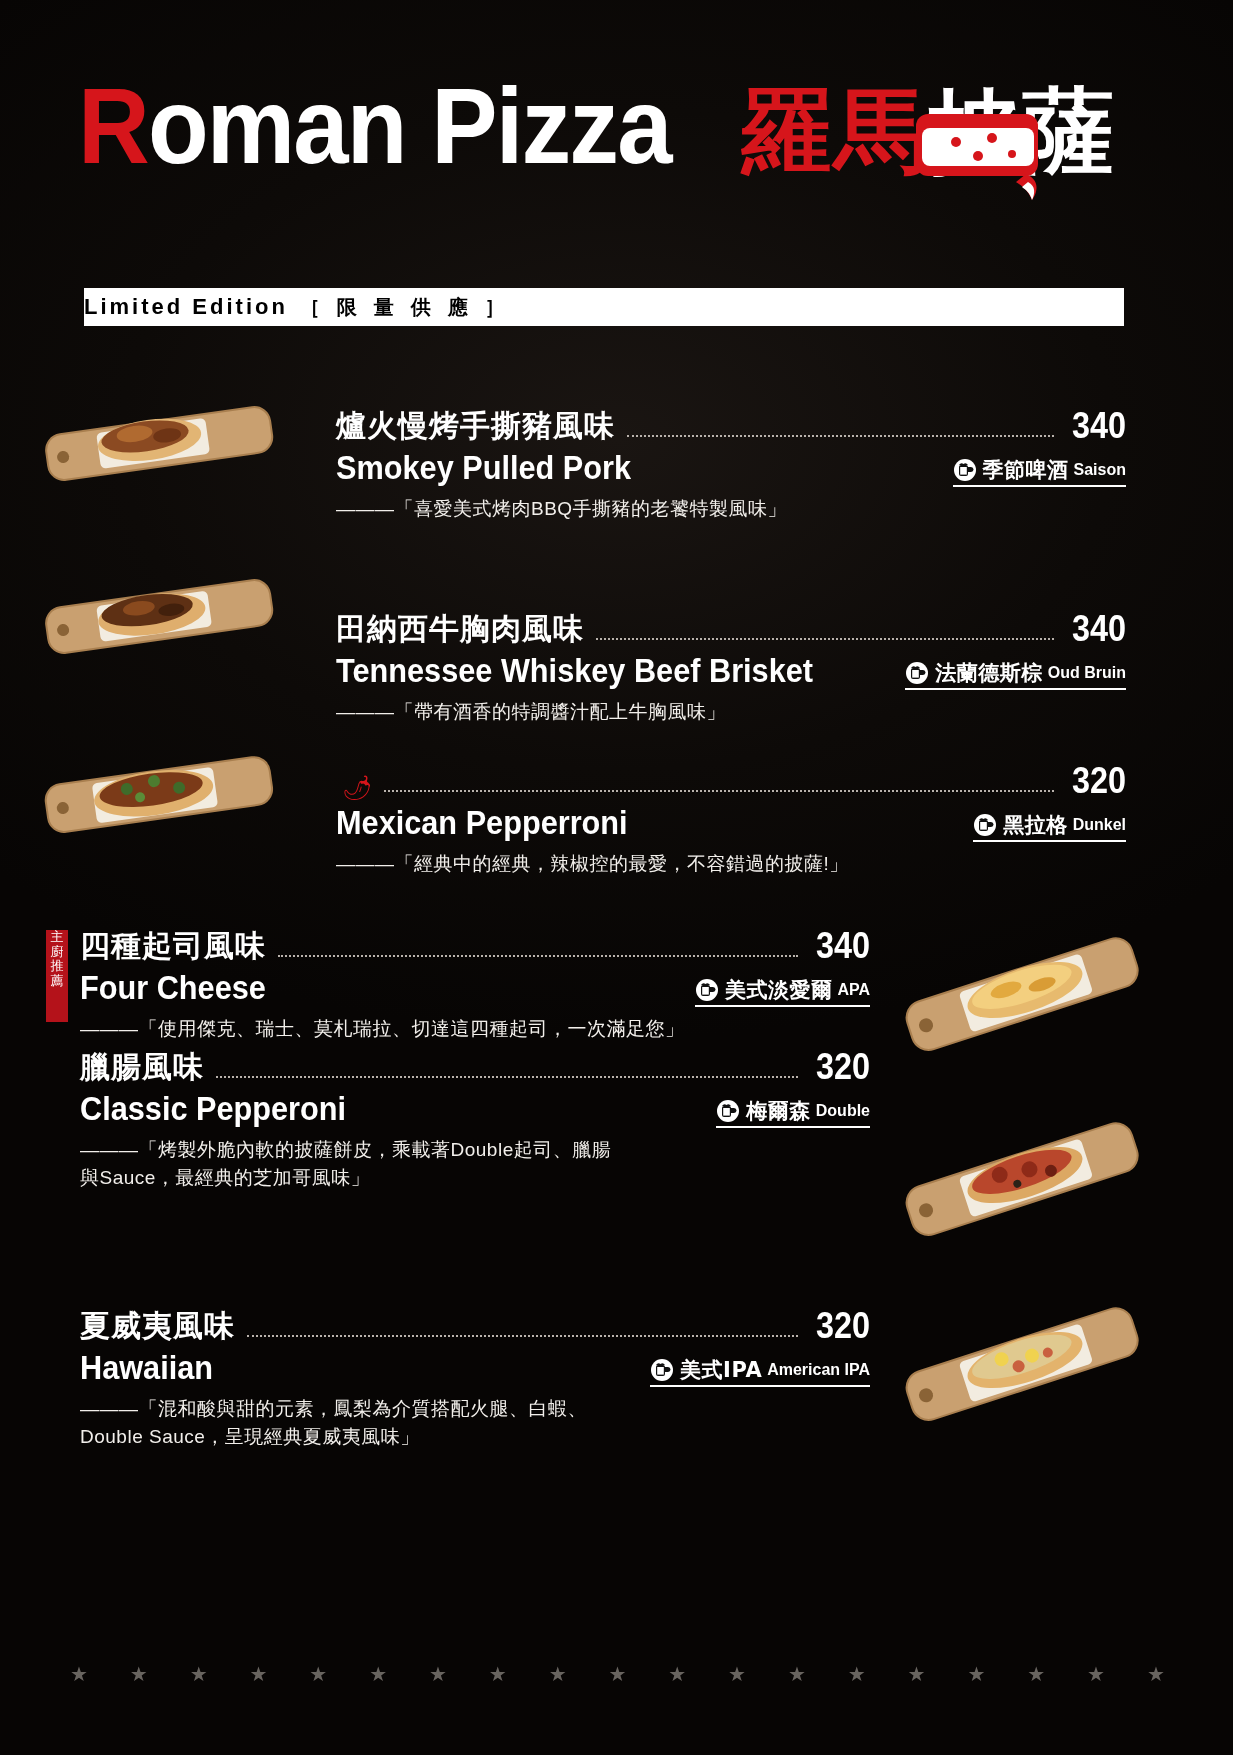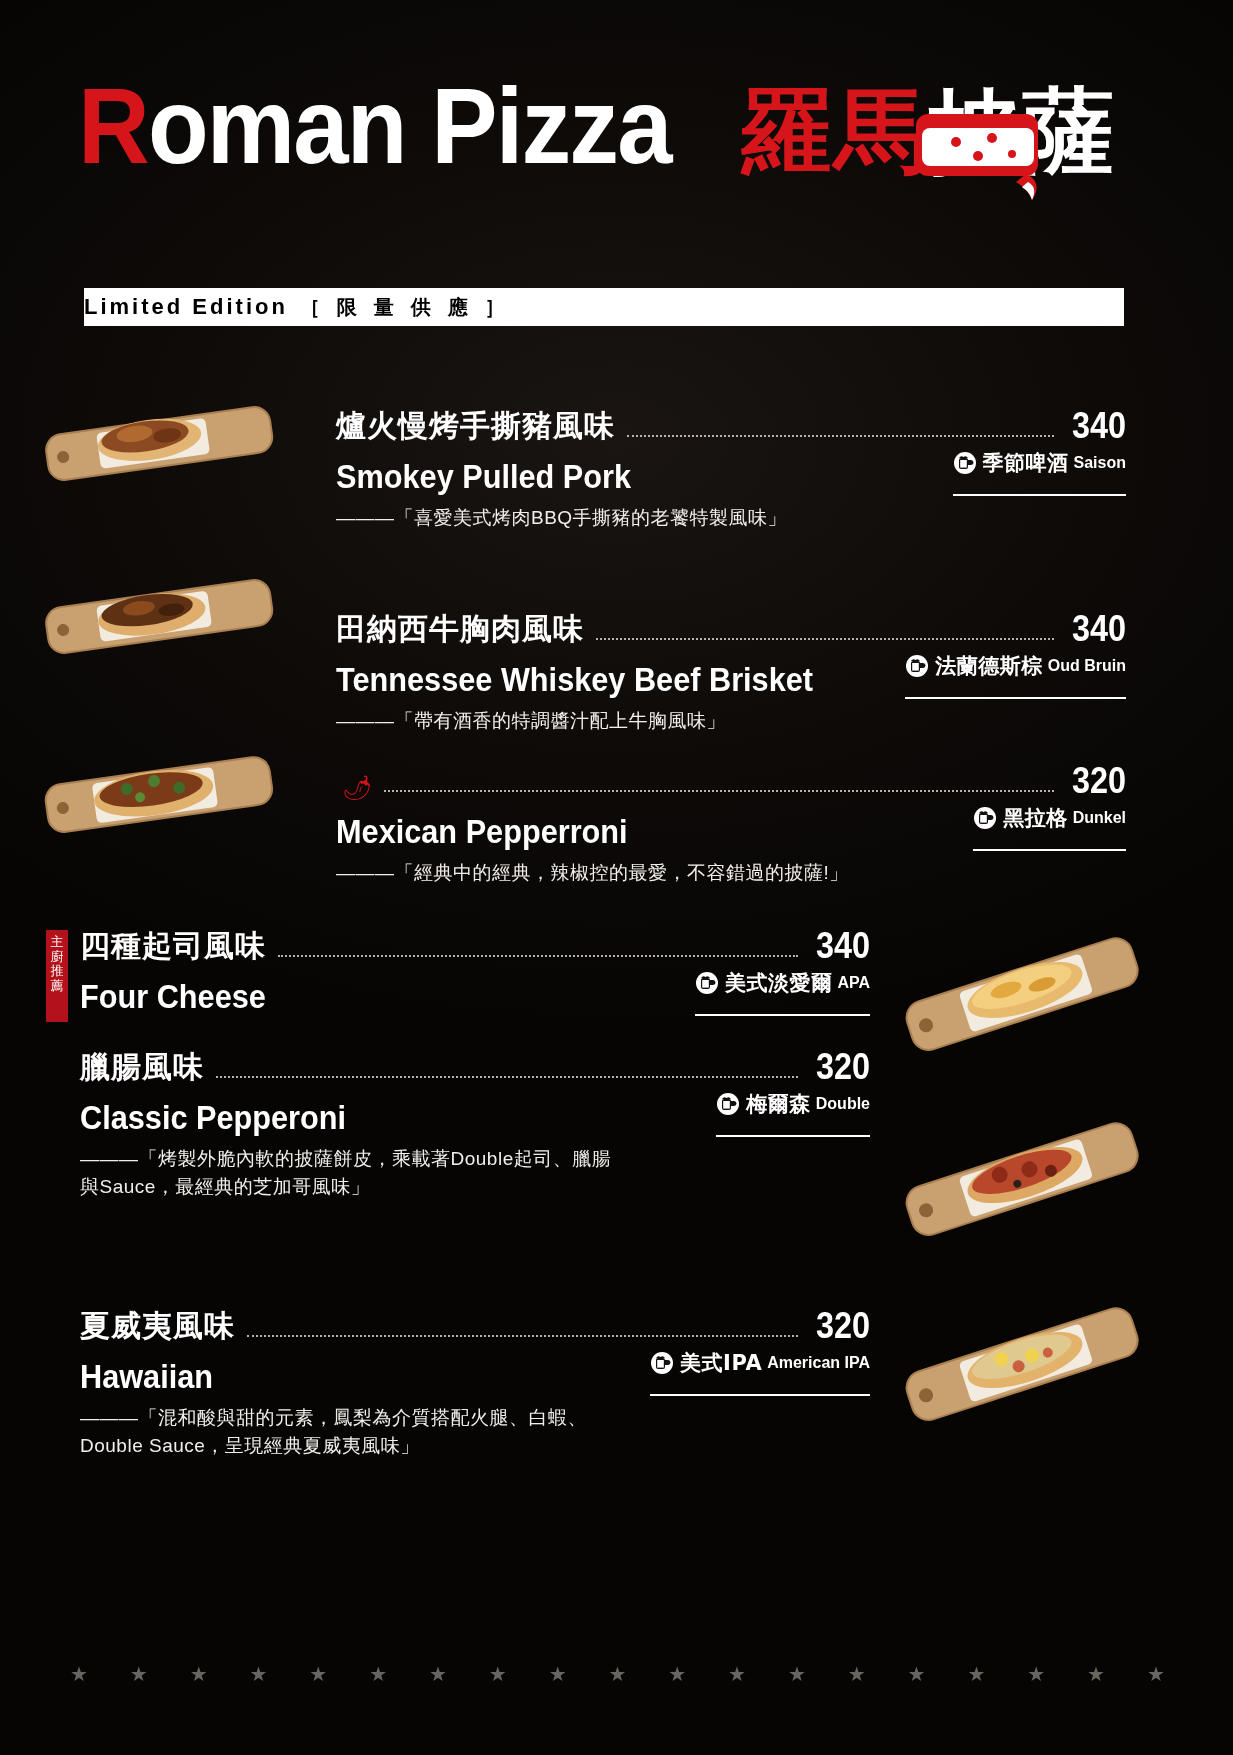--- a/index.html
+++ b/index.html
@@ -142,21 +142,21 @@
     font-size: 33px;
     letter-spacing: 0px;
     transform: scaleX(0.93);
     transform-origin: left bottom;
     white-space: nowrap;
   }
   .beer {
     display: flex;
     align-items: center;
     border-bottom: 2px solid #ffffff;
-    padding-bottom: 17px;
+    padding-bottom: 1px;
     white-space: nowrap;
   }
   .beer-icon {
     width: 24px;
     height: 24px;
     margin-right: 6px;
     flex: none;
   }
   .beer-zh {
     font-family: "DejaVu Sans", sans-serif;
@@ -187,21 +187,20 @@
     left: 46px;
     top: 930px;
     width: 22px;
     height: 92px;
     background: #b4121a;
     color: #ffffff;
     font-family: "DejaVu Sans", sans-serif;
     font-size: 13px;
     line-height: 1.12;
     text-align: center;
-    padding-top: 5px;
     box-sizing: border-box;
     letter-spacing: 0px;
   }
 
   
   .board {
     position: absolute;
   }
   .board svg { display: block; }
 
@@ -427,20 +426,21 @@
           <circle cx="12" cy="12" r="11" fill="#ffffff"></circle>
           <rect x="6" y="7" width="9" height="11" rx="2" fill="#111111"></rect>
           <rect x="7.2" y="9" width="6.6" height="7.6" fill="#ffffff"></rect>
           <path d="M15 9 h3 a2 2 0 0 1 0 5 h-3 z" fill="#111111"></path>
           <path d="M6 7 q2 -3 4.5 -1 q2.5 -2 4.5 1 z" fill="#111111"></path>
         </svg>
         <span class="beer-zh">美式淡愛爾</span>
         <span class="beer-en">APA</span>
       </span>
     </div>
+    <div class="desc">———「使用傑克、瑞士、莫札瑞拉、切達這四種起司，一次滿足您」</div>
   </div>
 
   <div class="item" style="left:80px; top:1046px; width:790px;">
     <div class="item-head">
       <span class="name-zh">臘腸風味</span>
       <span class="dots"></span>
       <span class="price">320</span>
     </div>
     <div class="item-sub">
       <span class="name-en">Classic Pepperoni</span>

